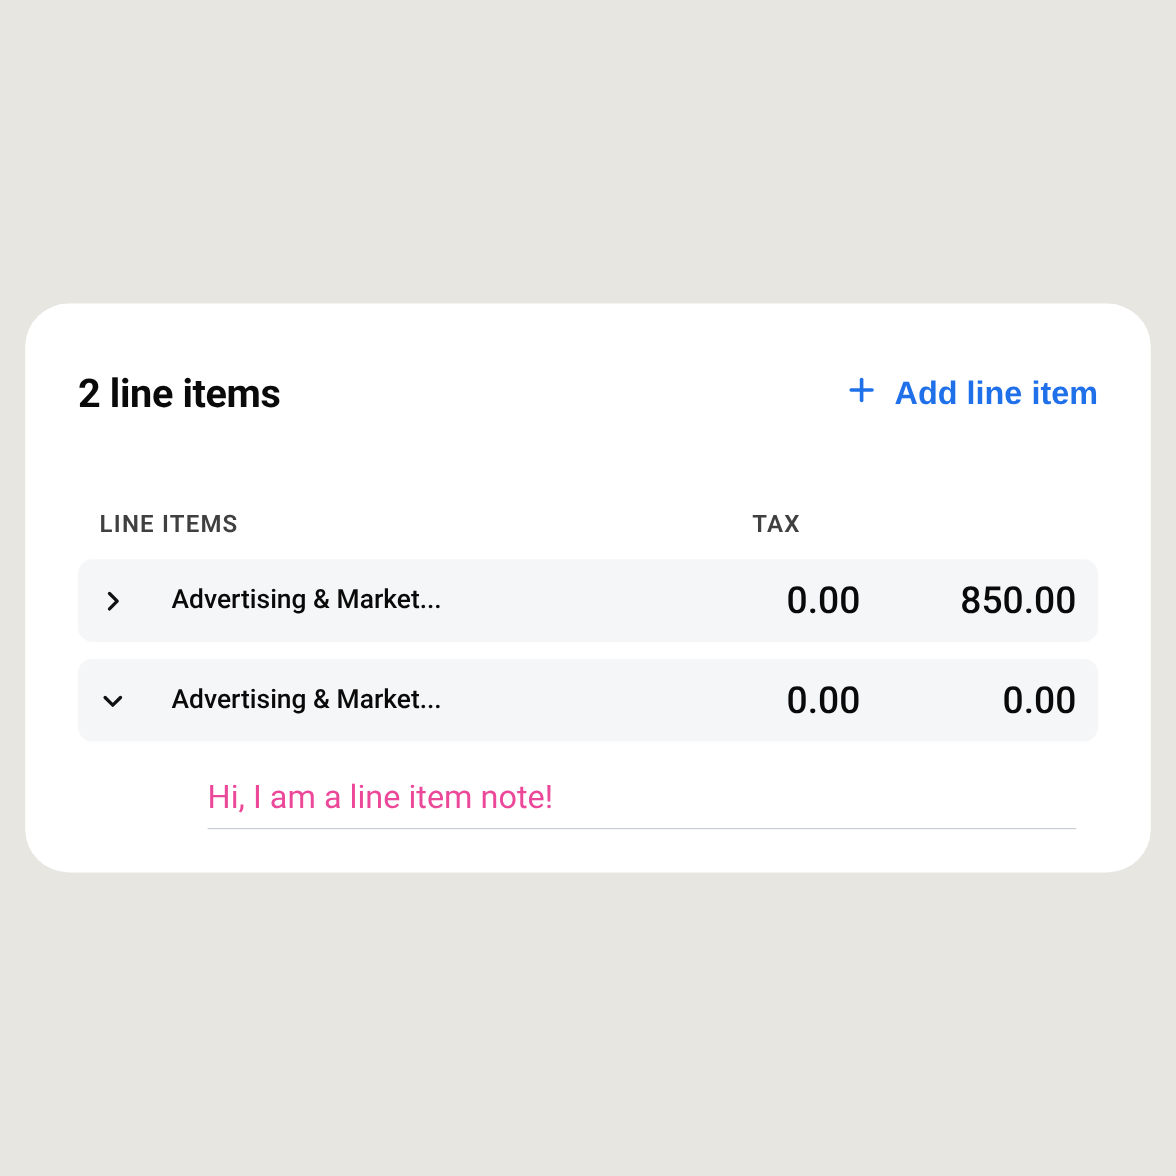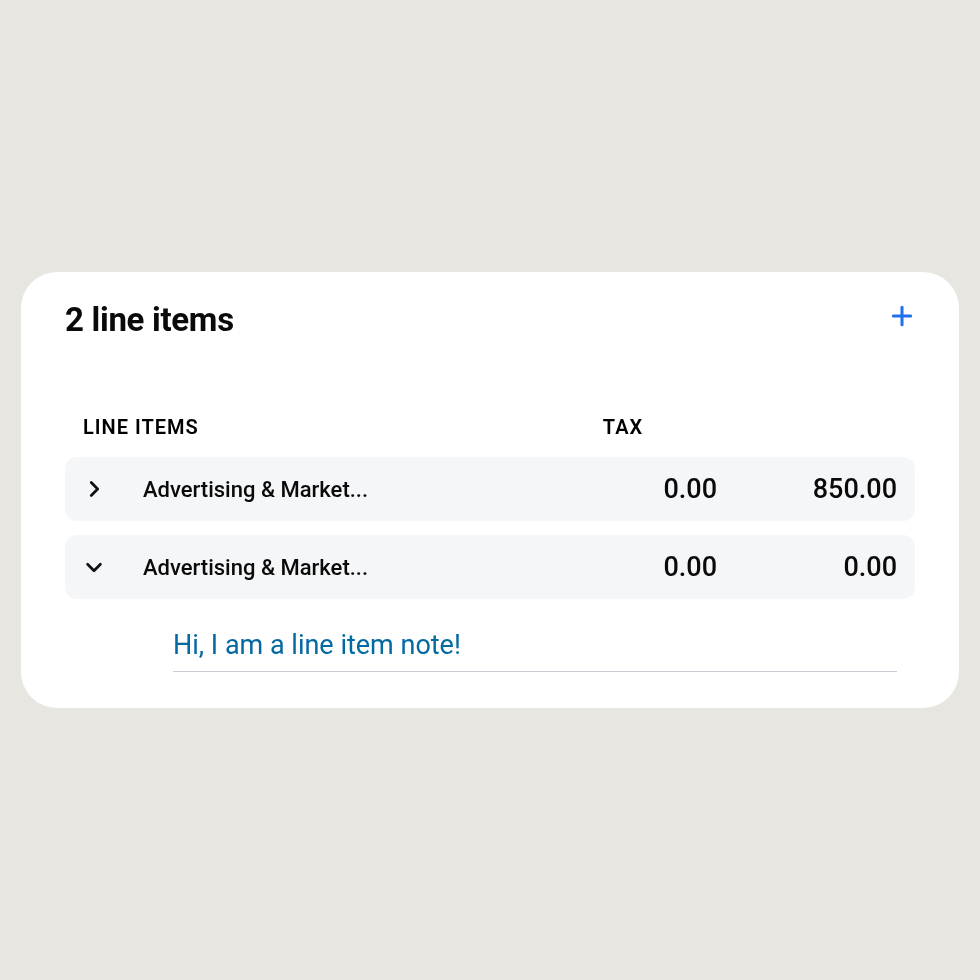--- a/index.html
+++ b/index.html
@@ -13,21 +13,21 @@
       height: 980px;
       font-family: -apple-system, BlinkMacSystemFont, "Segoe UI", Roboto, Helvetica, Arial, sans-serif;
       display: flex;
       align-items: center;
       justify-content: center;
     }
     .card {
       background: #fff;
       width: 938px;
       border-radius: 36px;
-      padding: 28px 44px 24px 44px;
+      padding: 56px 44px 24px 44px;
     }
     .card-header {
       display: flex;
       justify-content: space-between;
       align-items: center;
       margin-bottom: 76px;
     }
     .card-title {
       font-size: 33px;
       font-weight: 700;
@@ -47,25 +47,24 @@
     }
     .add-button svg {
       width: 26px;
       height: 26px;
       stroke: #2071E9;
     }
     .columns-header {
       display: grid;
       grid-template-columns: 60px 1fr 140px 180px;
       padding: 0 18px 18px 18px;
-      color: #000000;
+      color: #404040;
       font-size: 20px;
       font-weight: 600;
       letter-spacing: 1px;
-      gap: 24px;
     }
     .col-line-items { grid-column: 1 / span 2; }
     .col-tax { text-align: center; }
     .col-net { text-align: right; }
     .row {
       display: grid;
       grid-template-columns: 60px 1fr 140px 180px;
       align-items: center;
       background: #F5F6F8;
       border-radius: 12px;
@@ -85,59 +84,60 @@
     }
     .row-name {
       font-size: 22px;
       font-weight: 500;
       color: #0a0a0a;
       white-space: nowrap;
       overflow: hidden;
       text-overflow: ellipsis;
     }
     .row-tax, .row-net {
-      font-size: 27px;
+      font-size: 31px;
       font-weight: 500;
       color: #0a0a0a;
       text-align: right;
     }
     .note-section {
       padding: 12px 18px 12px 108px;
     }
     .note-label {
       font-size: 24px;
       color: #6B7380;
       margin-bottom: 6px;
     }
     .note-input {
       width: 100%;
       border: none;
       border-bottom: 1.5px solid #C9CDD4;
       font-size: 27px;
-      color: #0369a1;
+      color: #ec4899;
       padding: 4px 0 10px 0;
       outline: none;
       background: transparent;
       font-family: inherit;
     }
   </style>
 </head>
 <body>
 
 <div class="card">
 
   <div class="card-header">
     <div class="card-title">2 line items</div>
     <button class="add-button">
       <span>
         <svg viewBox="0 0 24 24" fill="none" stroke-width="2.8" stroke-linecap="round">
           <line x1="12" y1="4" x2="12" y2="20"></line>
           <line x1="4" y1="12" x2="20" y2="12"></line>
         </svg>
       </span>
+      <span>Add line item</span>
     </button>
   </div>
 
   <div class="columns-header">
     <div class="col-line-items">LINE ITEMS</div>
     <div class="col-tax">TAX</div>
   </div>
 
   <div class="row">
     <span class="chevron">

